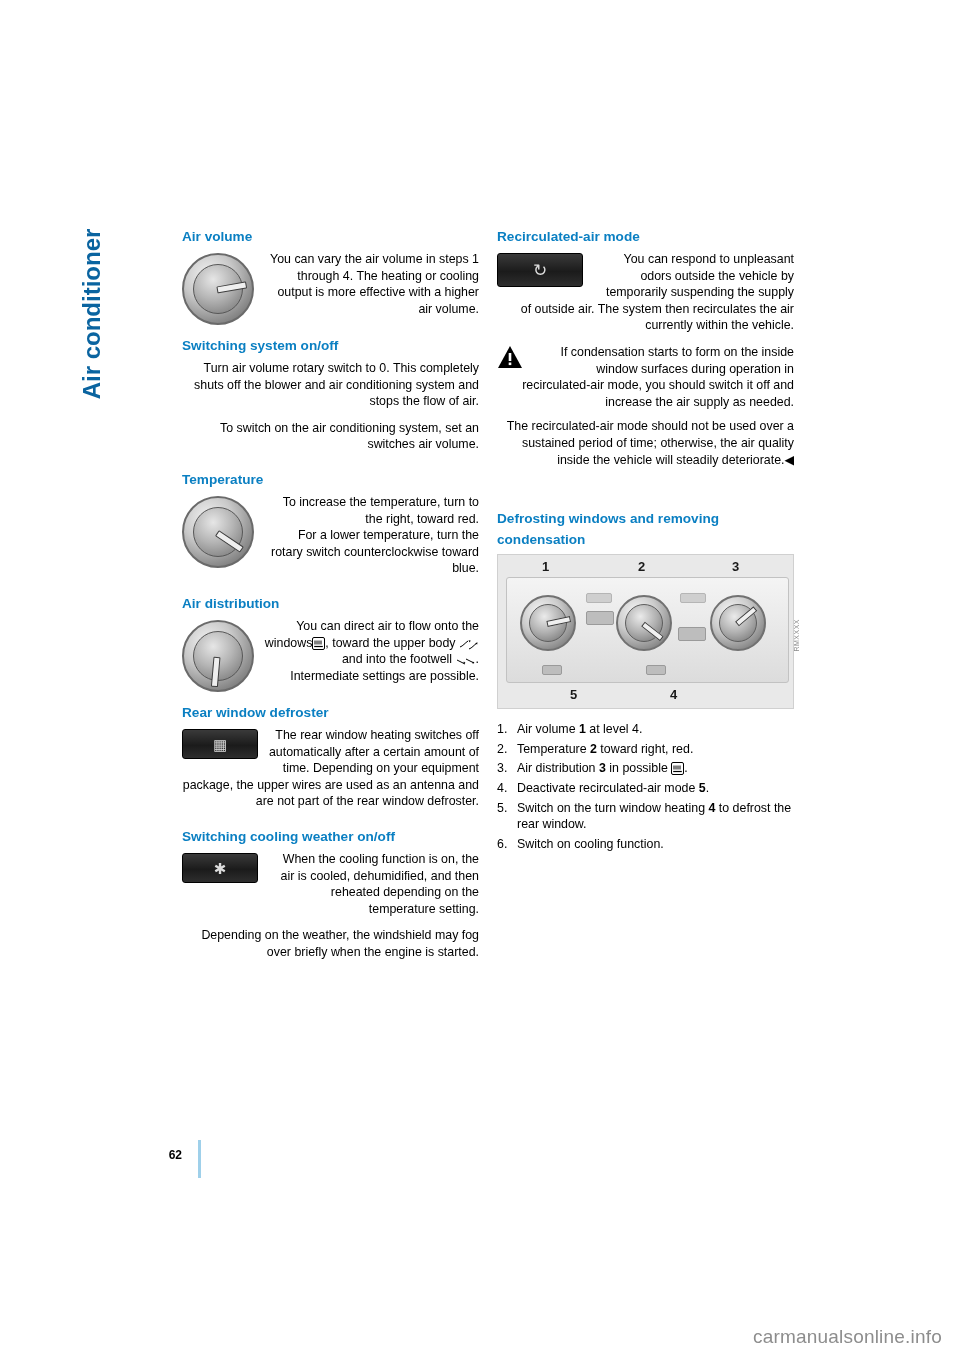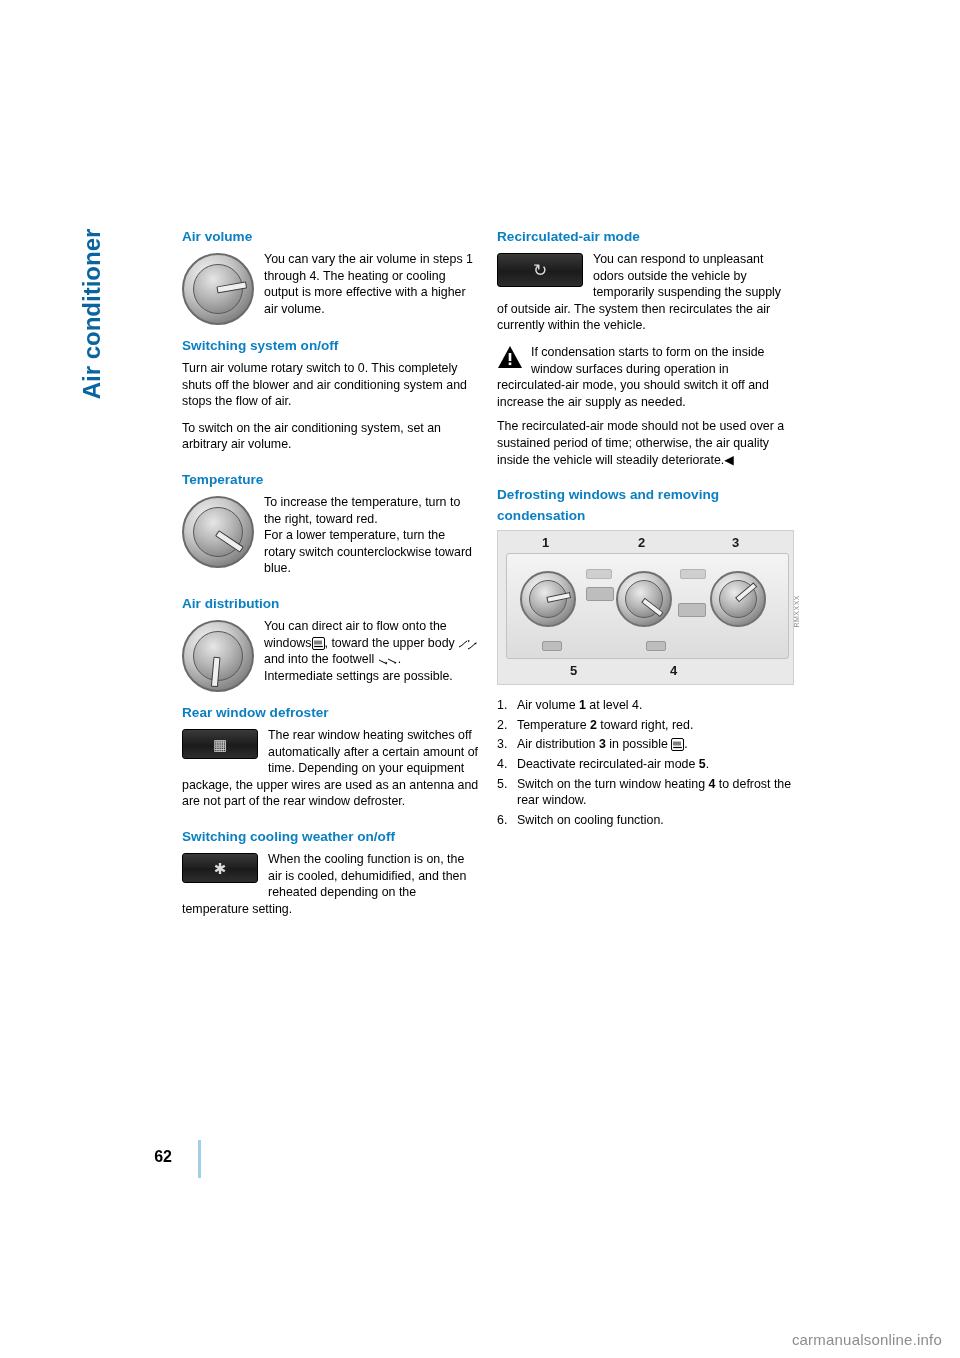--- a/index.html
+++ b/index.html
@@ -31,23 +31,23 @@
     font-size: 24px;
     font-weight: bold;
     color: #0a64a0;
     letter-spacing: 0px;
     text-align: center;
     white-space: nowrap;
   }
   
   .page-number {
     position: absolute;
-    left: 140px;
+    left: 150px;
     top: 1148px;
-    font-size: 16px;
+    font-size: 12px;
     font-weight: bold;
     color: #000;
     text-align: right;
     width: 32px;
   }
   .page-rule {
     position: absolute;
     left: 198px;
     top: 1140px;
     width: 3px;
@@ -65,24 +65,25 @@
   .col-left { left: 182px; }
   .col-right { left: 497px; }
 
   h2.sec {
     color: #0a7fc2;
     font-size: 13.6px;
     font-weight: bold;
     margin: 0 0 6px 0;
     line-height: 17px;
   }
-  h2.sec.tight { margin-bottom: 4px; }
+  h2.sec.tight { margin-bottom: 4px; margin-top: 24px; }
   .spacer-8 { height: 8px; }
   p {
     margin: 0 0 10px 0;
+    text-align: right;
   }
   p.nomargin { margin-bottom: 8px; }
 
   .float-img {
     float: left;
     margin: 2px 10px 4px 0;
   }
 
   
   .knob {
@@ -247,21 +248,21 @@
     transform: rotate(-90deg);
     transform-origin: right top;
     letter-spacing: 0.5px;
   }
 
   
   .watermark {
     position: absolute;
     right: 18px;
     bottom: 10px;
-    font-size: 15px;
+    font-size: 19px;
     color: #8d8d8d;
     letter-spacing: 0.2px;
   }
   .clear { clear: both; }
   b { font-weight: bold; }
 </style>
 </head>
 <body>
 
 <div class="page">
@@ -279,21 +280,21 @@
           <div class="inner"></div>
           <div class="pointer"></div>
         </div>
     </div>
     <p>You can vary the air volume in steps 1 through 4. The heating or cooling output is more effective with a higher air volume.</p>
     <div class="clear"></div>
 
     <div class="spacer-8"></div>
     <h2 class="sec">Switching system on/off</h2>
     <p>Turn air volume rotary switch to 0. This completely shuts off the blower and air conditioning system and stops the flow of air.</p>
-    <p>To switch on the air conditioning system, set an arbitrary air volume.</p>
+    <p>To switch on the air conditioning system, set an switches air volume.</p>
 
     <div class="spacer-8"></div>
     <h2 class="sec">Temperature</h2>
     <div class="float-img">
       <div class="knob k-temp">
           <div class="inner"></div>
           <div class="pointer"></div>
         </div>
     </div>
     <p style="white-space:pre-line">To increase the temperature, turn to the right, toward red.
@@ -337,20 +338,21 @@
 
     <div class="spacer-8"></div>
     <h2 class="sec">Switching cooling weather on/off</h2>
     <div class="float-img">
       <div class="btn-img">
           <span class="glyph">✱</span>
         </div>
     </div>
     <p>When the cooling function is on, the air is cooled, dehumidified, and then reheated depending on the temperature setting.</p>
     <div class="clear"></div>
+    <p>Depending on the weather, the windshield may fog over briefly when the engine is started.</p>
 
   </div>
 
   <div class="col col-right">
 
     <h2 class="sec">Recirculated-air mode</h2>
     <div class="float-img">
       <div class="btn-img recirc">
           <span class="glyph">↻</span>
         </div>

